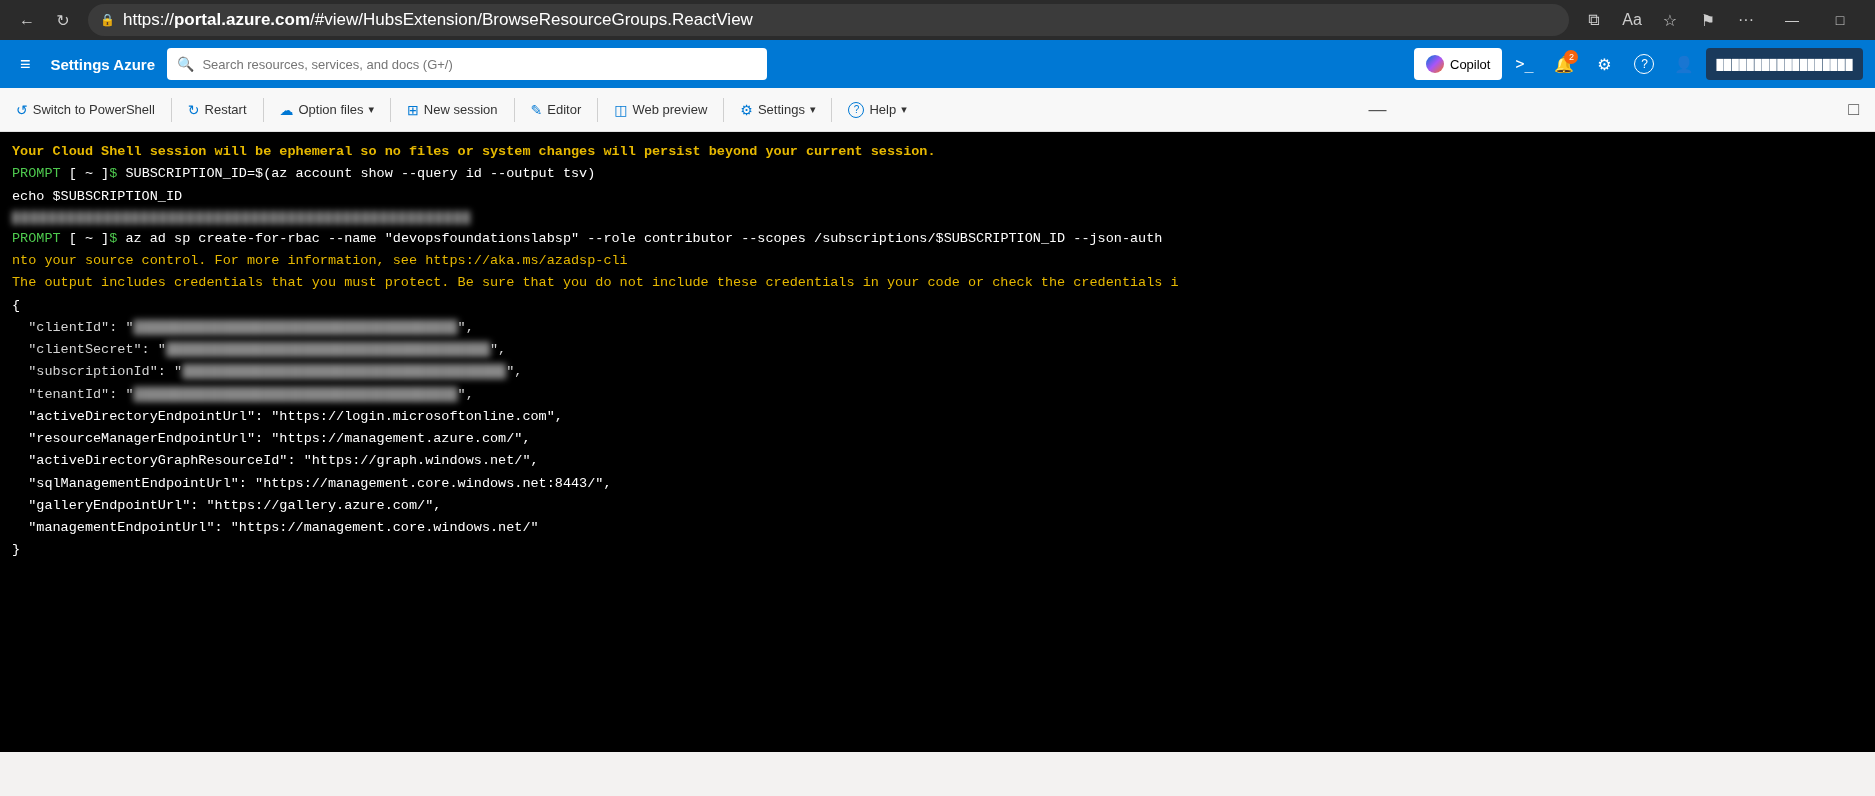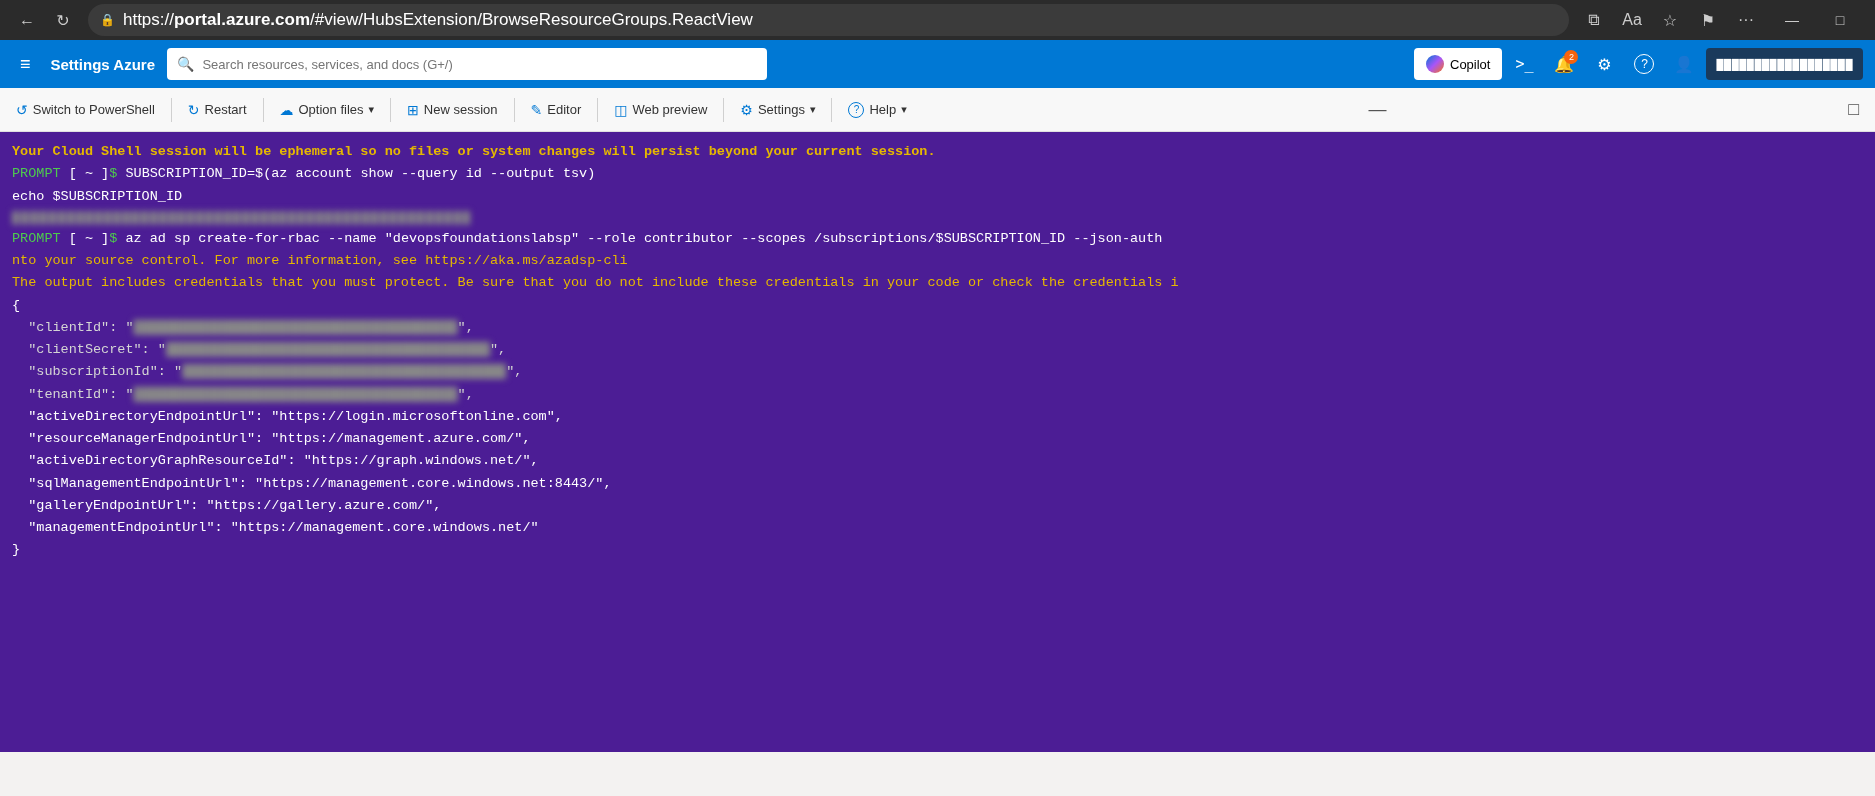--- a/index.html
+++ b/index.html
@@ -245,21 +245,21 @@
       background: none;
       border: none;
       cursor: pointer;
       font-size: 18px;
       color: #555;
       padding: 4px 8px;
     }
 
     
     .terminal {
-      background: #4c1d95;
+      background: #000000;
       width: 100%;
       padding: 10px 12px;
       font-family: 'Consolas', 'Courier New', monospace;
       font-size: 13.5px;
       line-height: 1.5;
       color: #d4d4d4;
       min-height: 620px;
     }
 
     .terminal-warning {

